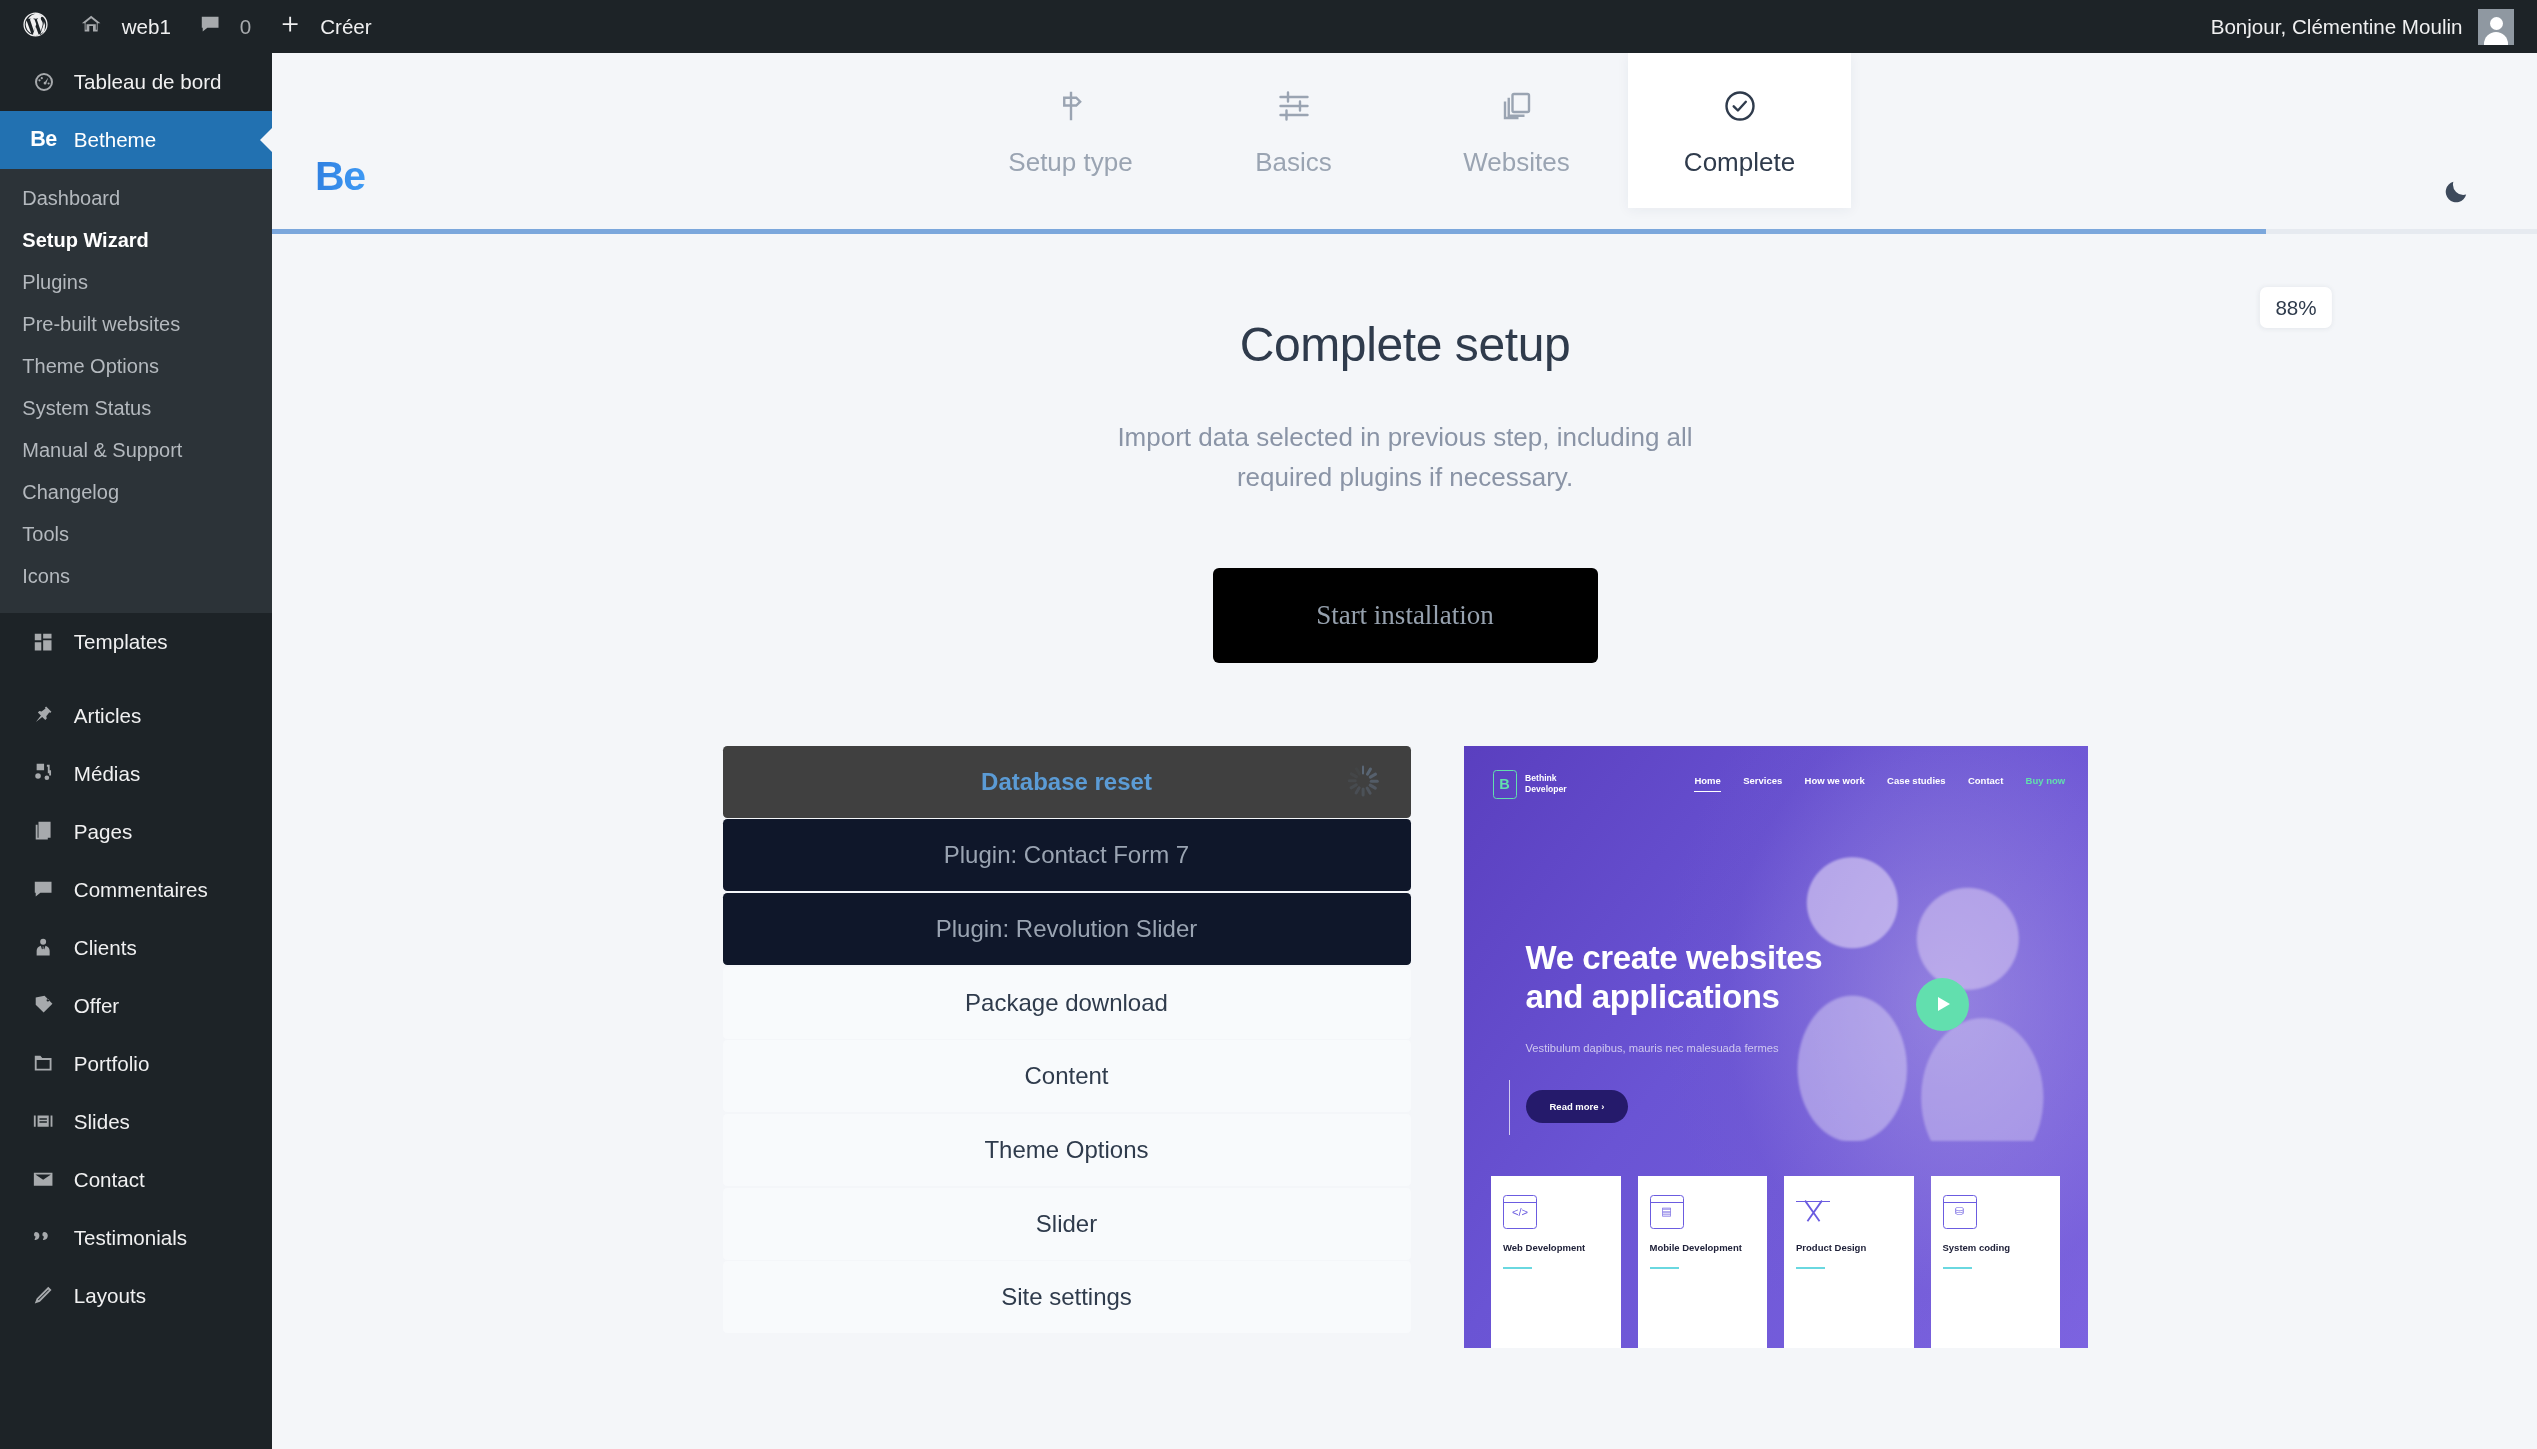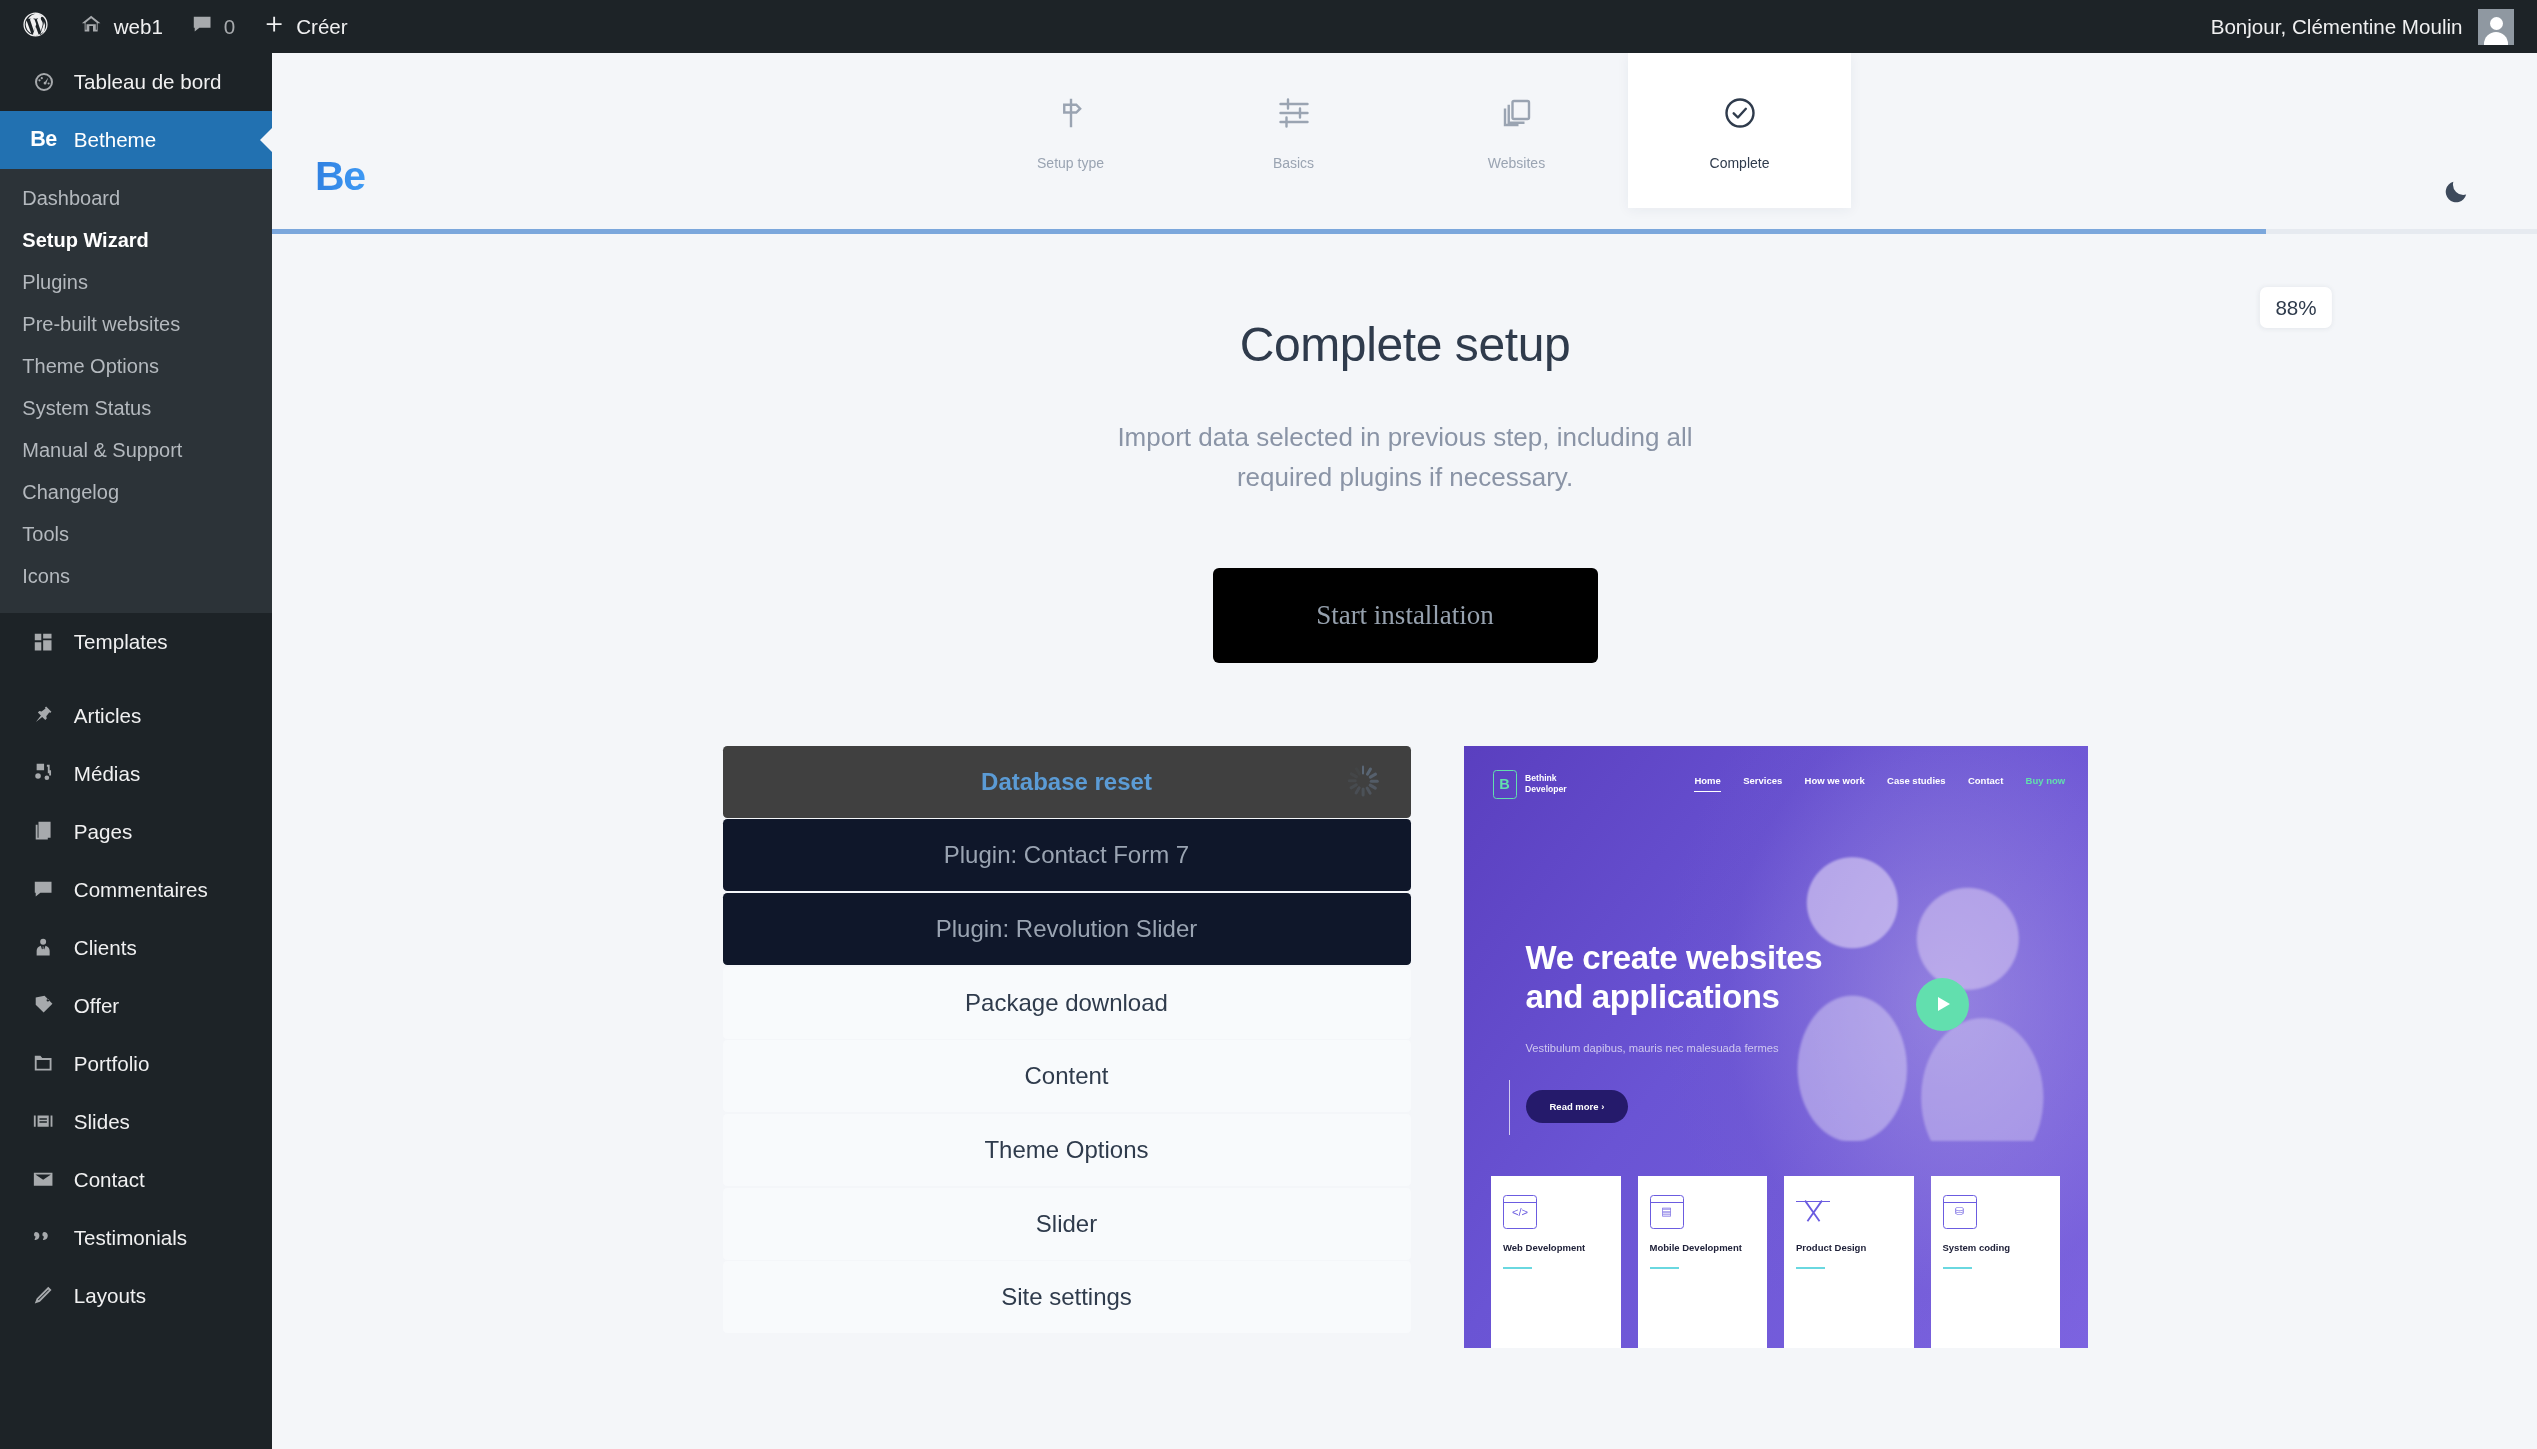--- a/index.html
+++ b/index.html
@@ -12,21 +12,21 @@
 
   
   #adminbar {
     position: absolute; top: 0; left: 0;
     width: 2538px; height: 53px;
     background: #1d2327;
     display: flex; align-items: center;
     z-index: 50;
   }
   .ab-item {
-    display: flex; align-items: center; gap: 11px;
+    display: flex; align-items: center; gap: 19px;
     height: 53px; padding: 0 13.8px;
     color: #f0f0f1; font-size: 20.6px;
     white-space: nowrap;
   }
   .ab-item.logo { padding: 0 17px 0 20.6px; }
   .ab-count { color: #a7aaad; }
   #adminbar .spacer { flex: 1; }
   .ab-right { padding-right: 24px; gap: 15.5px; }
   .avatar-box {
     width: 36px; height: 36px; background: #8f98a1;
@@ -105,21 +105,21 @@
     width: 223px; height: 155px;
     display: flex; flex-direction: column;
     align-items: center; justify-content: center;
     gap: 19px;
     color: #9aa4b2;
   }
   .step.active {
     background: #fff; color: #2f3b4c;
     box-shadow: 0 1.7px 12px rgba(40,55,80,0.06);
   }
-  .step-label { font-size: 14px; }
+  .step-label { font-size: 26px; }
   .step-icon { height: 45px; display: flex; align-items: center; }
   .darkmode-toggle {
     position: absolute; right: 62px; top: 120px;
     width: 40px; height: 40px;
     display: flex; align-items: center; justify-content: center;
     cursor: pointer;
   }
 
   
   .progress-track {

